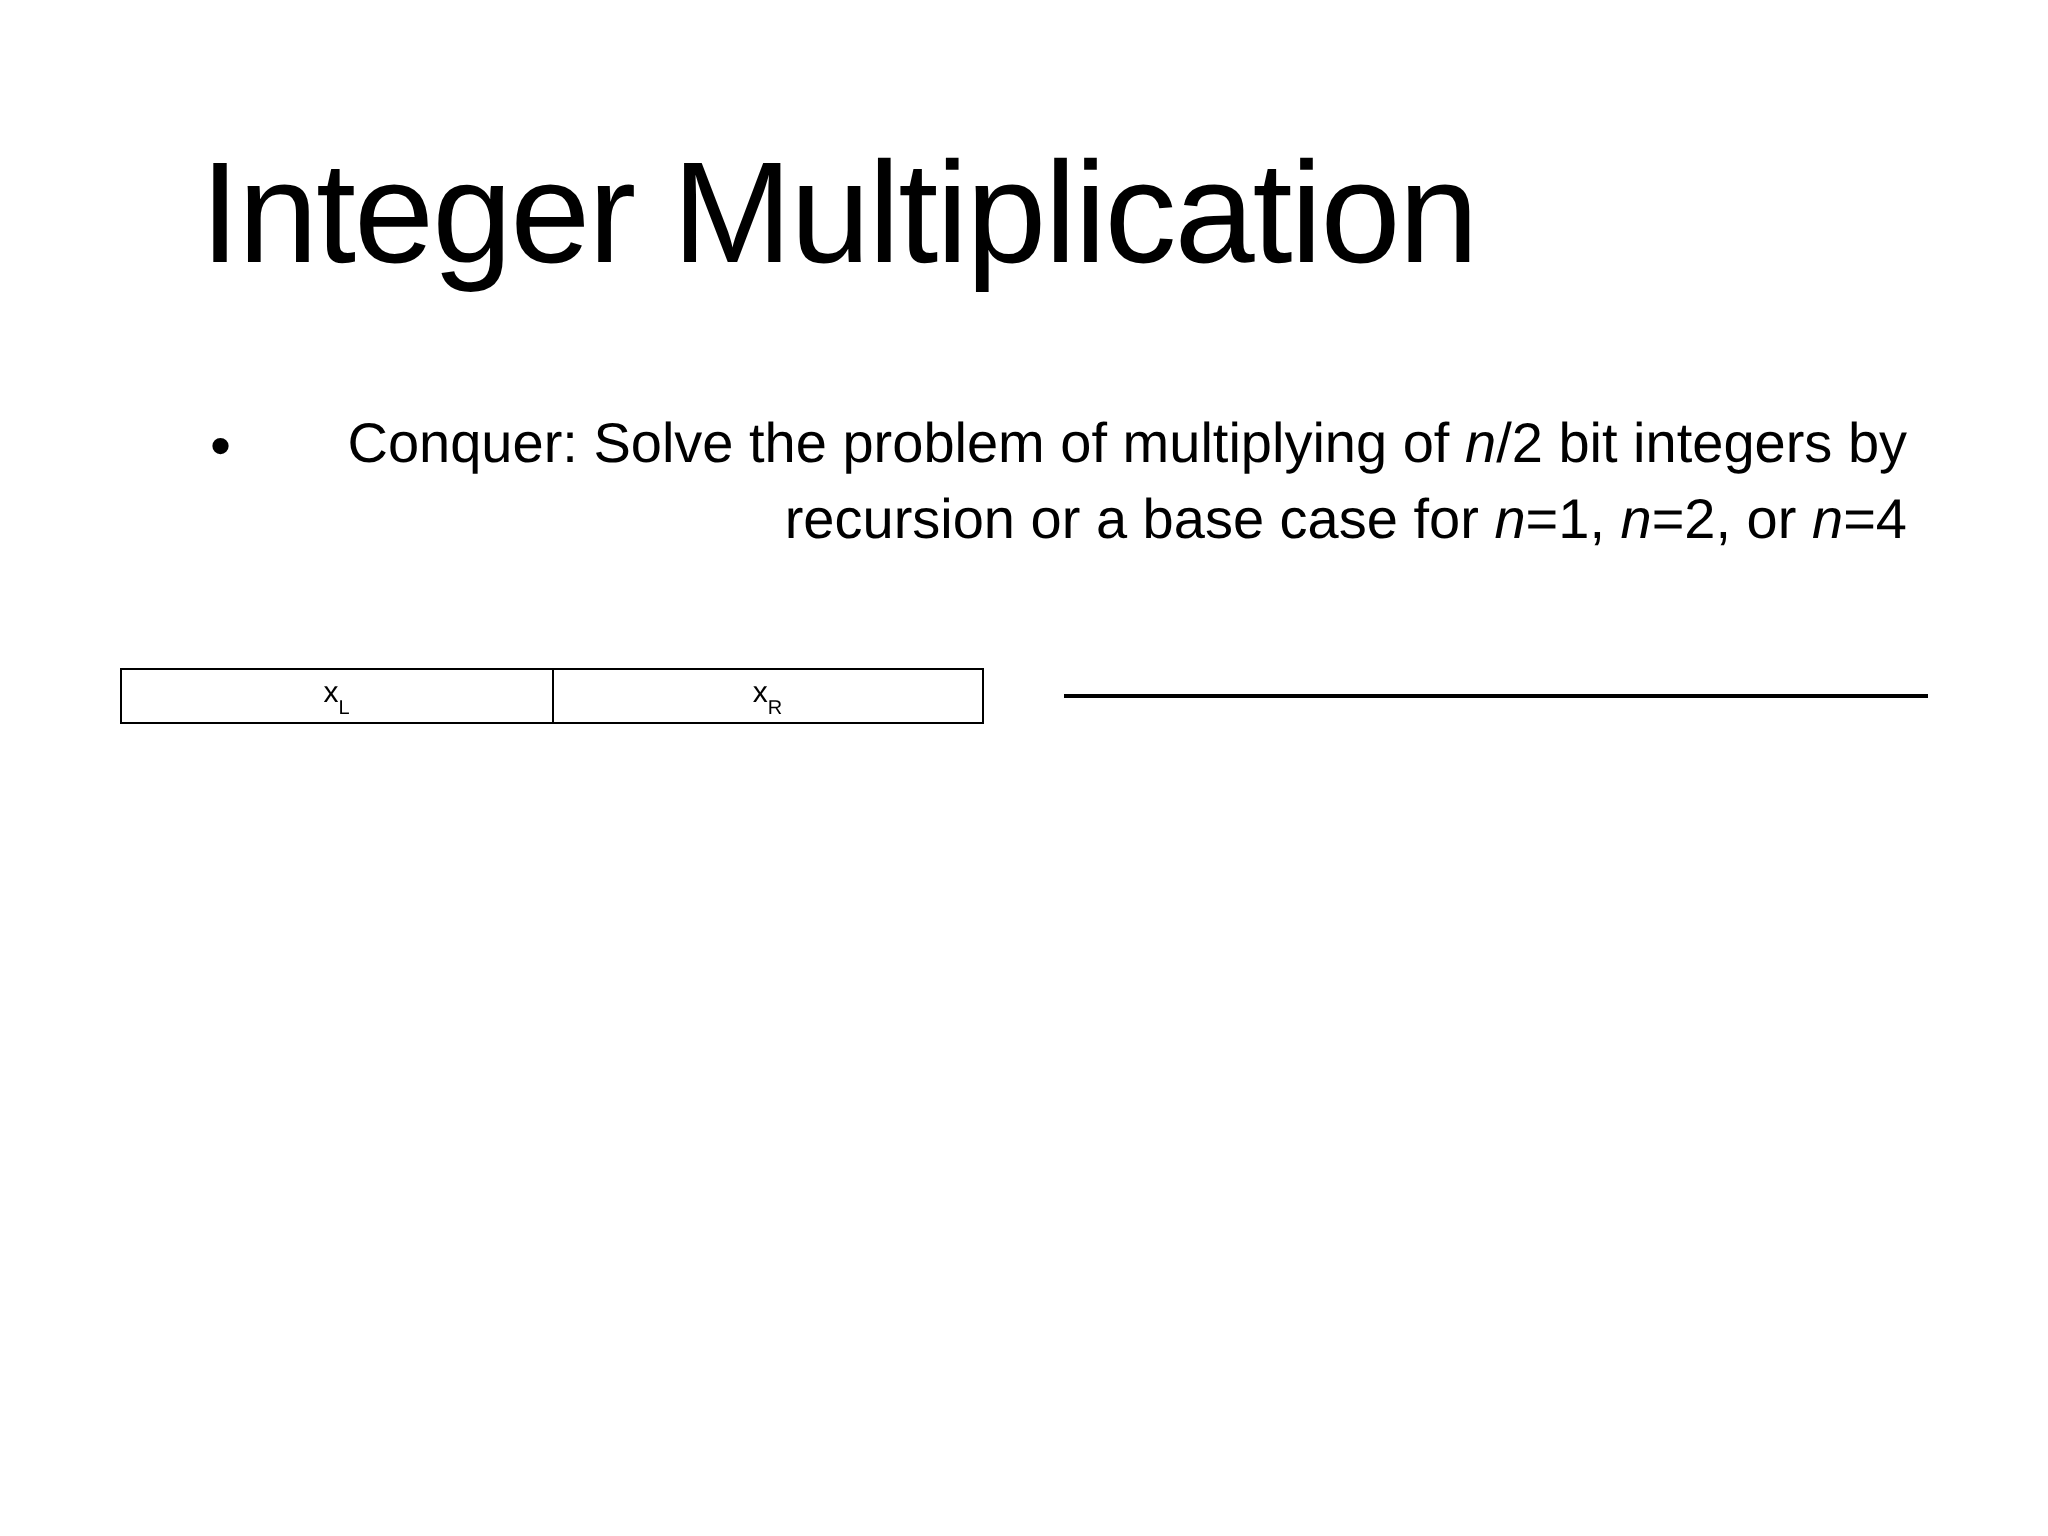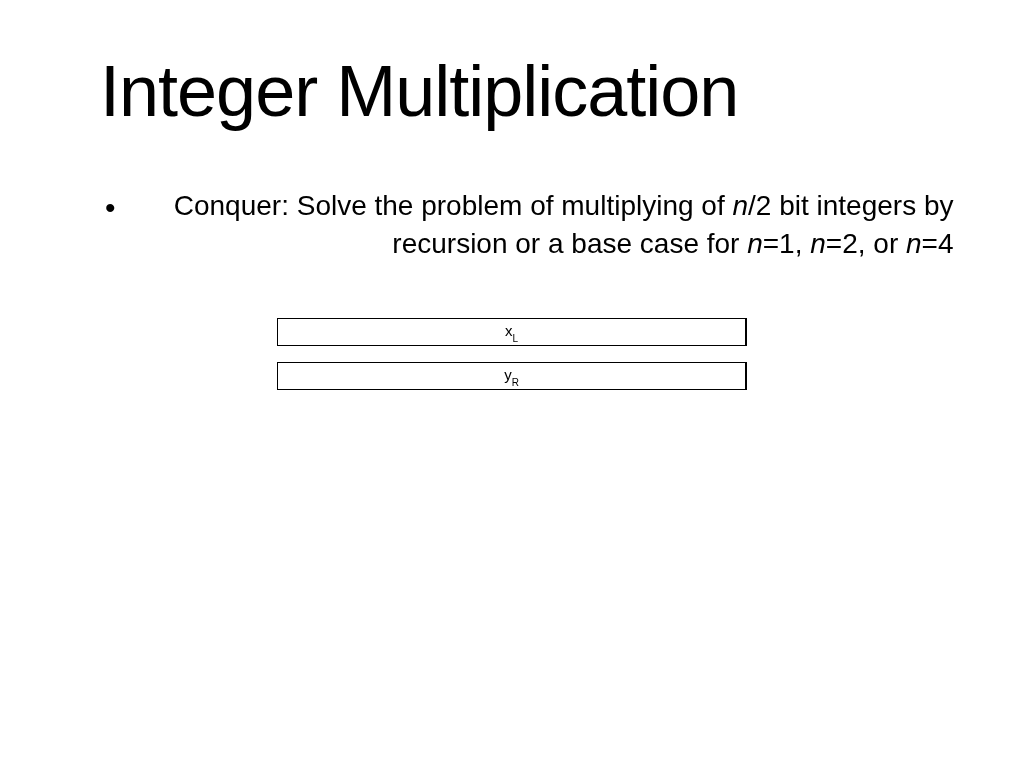--- a/index.html
+++ b/index.html
@@ -11,21 +11,21 @@
     width: 1024px;
     height: 768px;
     background: #ffffff;
     font-family: Arial, Helvetica, sans-serif;
     color: #000000;
     overflow: hidden;
   }
   .slide {
     width: 100%;
     height: 100%;
-    padding: 40px 60px 40px 60px;
+    padding: 56px 60px 40px 60px;
     position: relative;
   }
   .title {
     font-size: 72px;
     font-weight: normal;
     text-align: left;
     margin-top: 10px;
     margin-left: 40px;
     letter-spacing: -1px;
   }
@@ -46,23 +46,23 @@
     line-height: 1.35;
     max-width: 820px;
     text-align: right;
   }
   .italic {
     font-style: italic;
   }
   .diagram-area {
     margin-top: 55px;
     display: flex;
-    flex-direction: column;
+    flex-direction: row;
     align-items: center;
-    gap: 16px;
+    gap: 40px;
   }
   .bitbox {
     display: flex;
     width: 470px;
     border: 1px solid #000;
   }
   .bitbox .half {
     flex: 1;
     text-align: center;
     font-size: 15px;
@@ -91,21 +91,21 @@
     <div class="bullet-text">
       <span>Conquer: Solve the problem of multiplying of </span><span class="italic">n</span><span>/2 bit integers by recursion or a base case for </span><span class="italic">n</span><span>=1, </span><span class="italic">n</span><span>=2, or </span><span class="italic">n</span><span>=4</span>
     </div>
   </div>
 
   <div class="diagram-area">
     <div class="bitbox">
       <div class="half">
         <span>x</span><span class="sub">L</span>
       </div>
+      <div class="half">
+        <span>x</span><span class="sub">R</span>
+      </div>
     </div>
     <div class="bitbox">
-      <div class="half">
-        <span>y</span><span class="sub">R</span>
-      </div>
     </div>
   </div>
 
 </div>
 
 </body></html>

